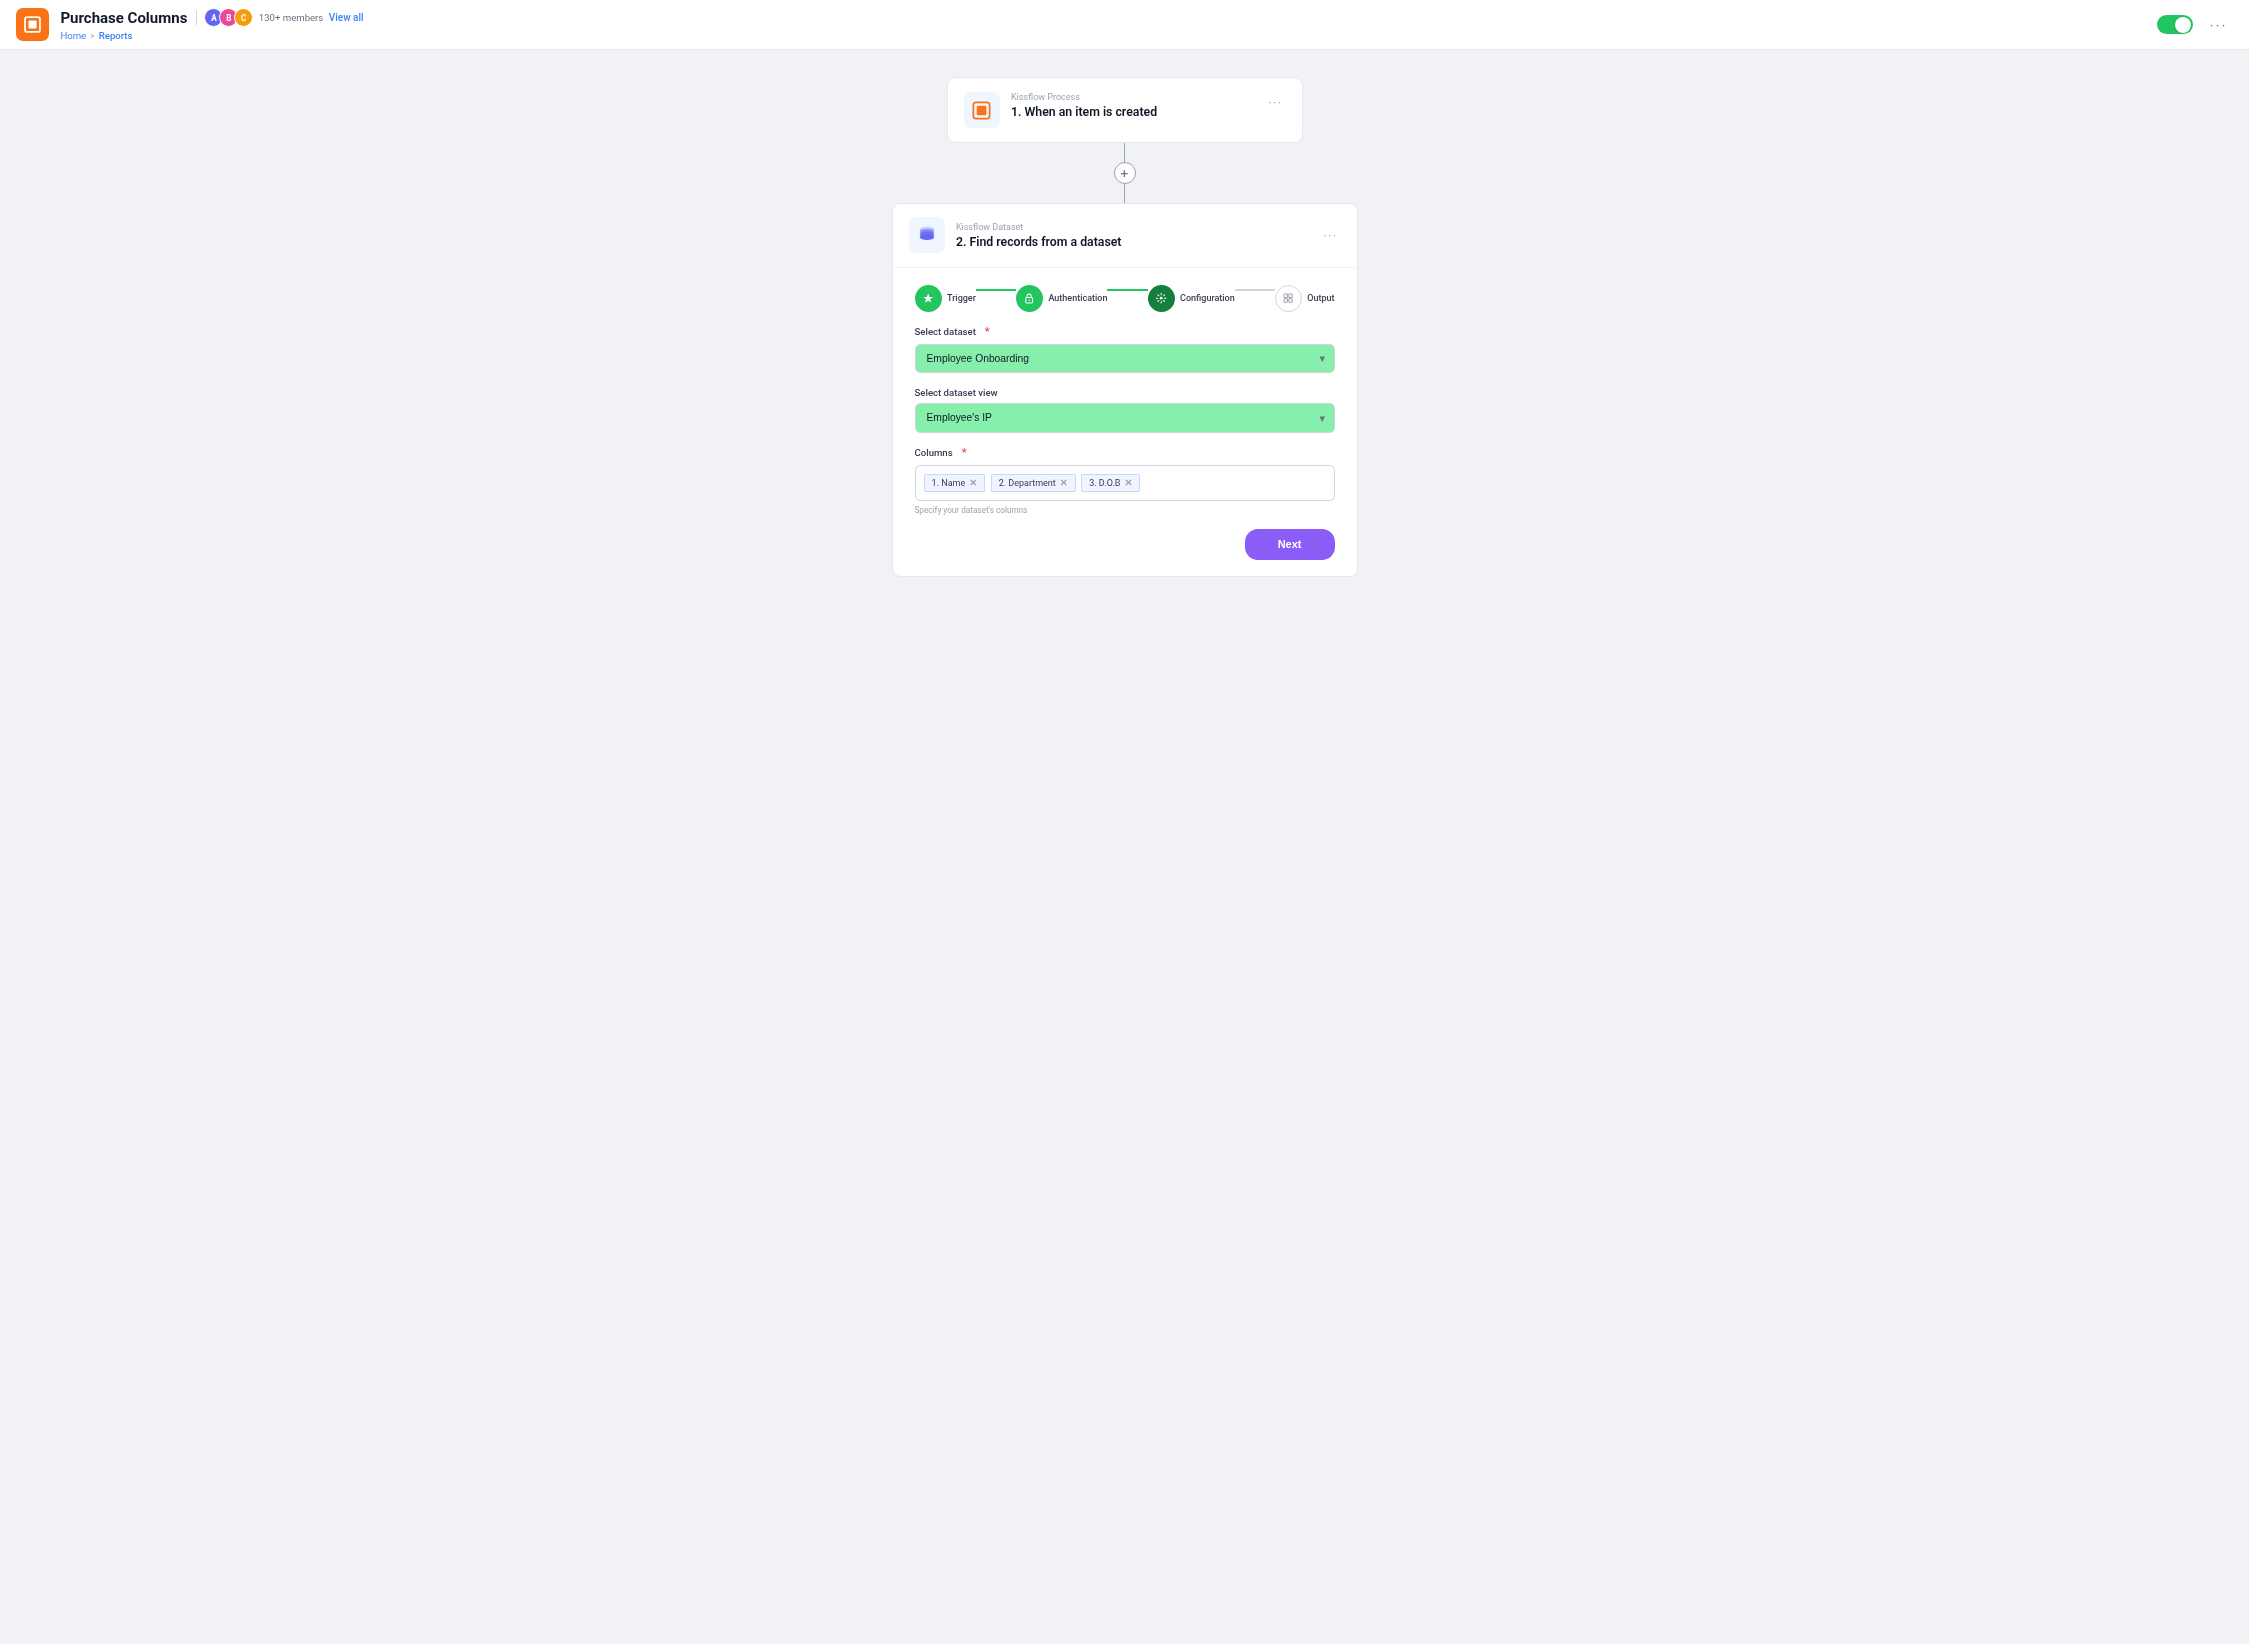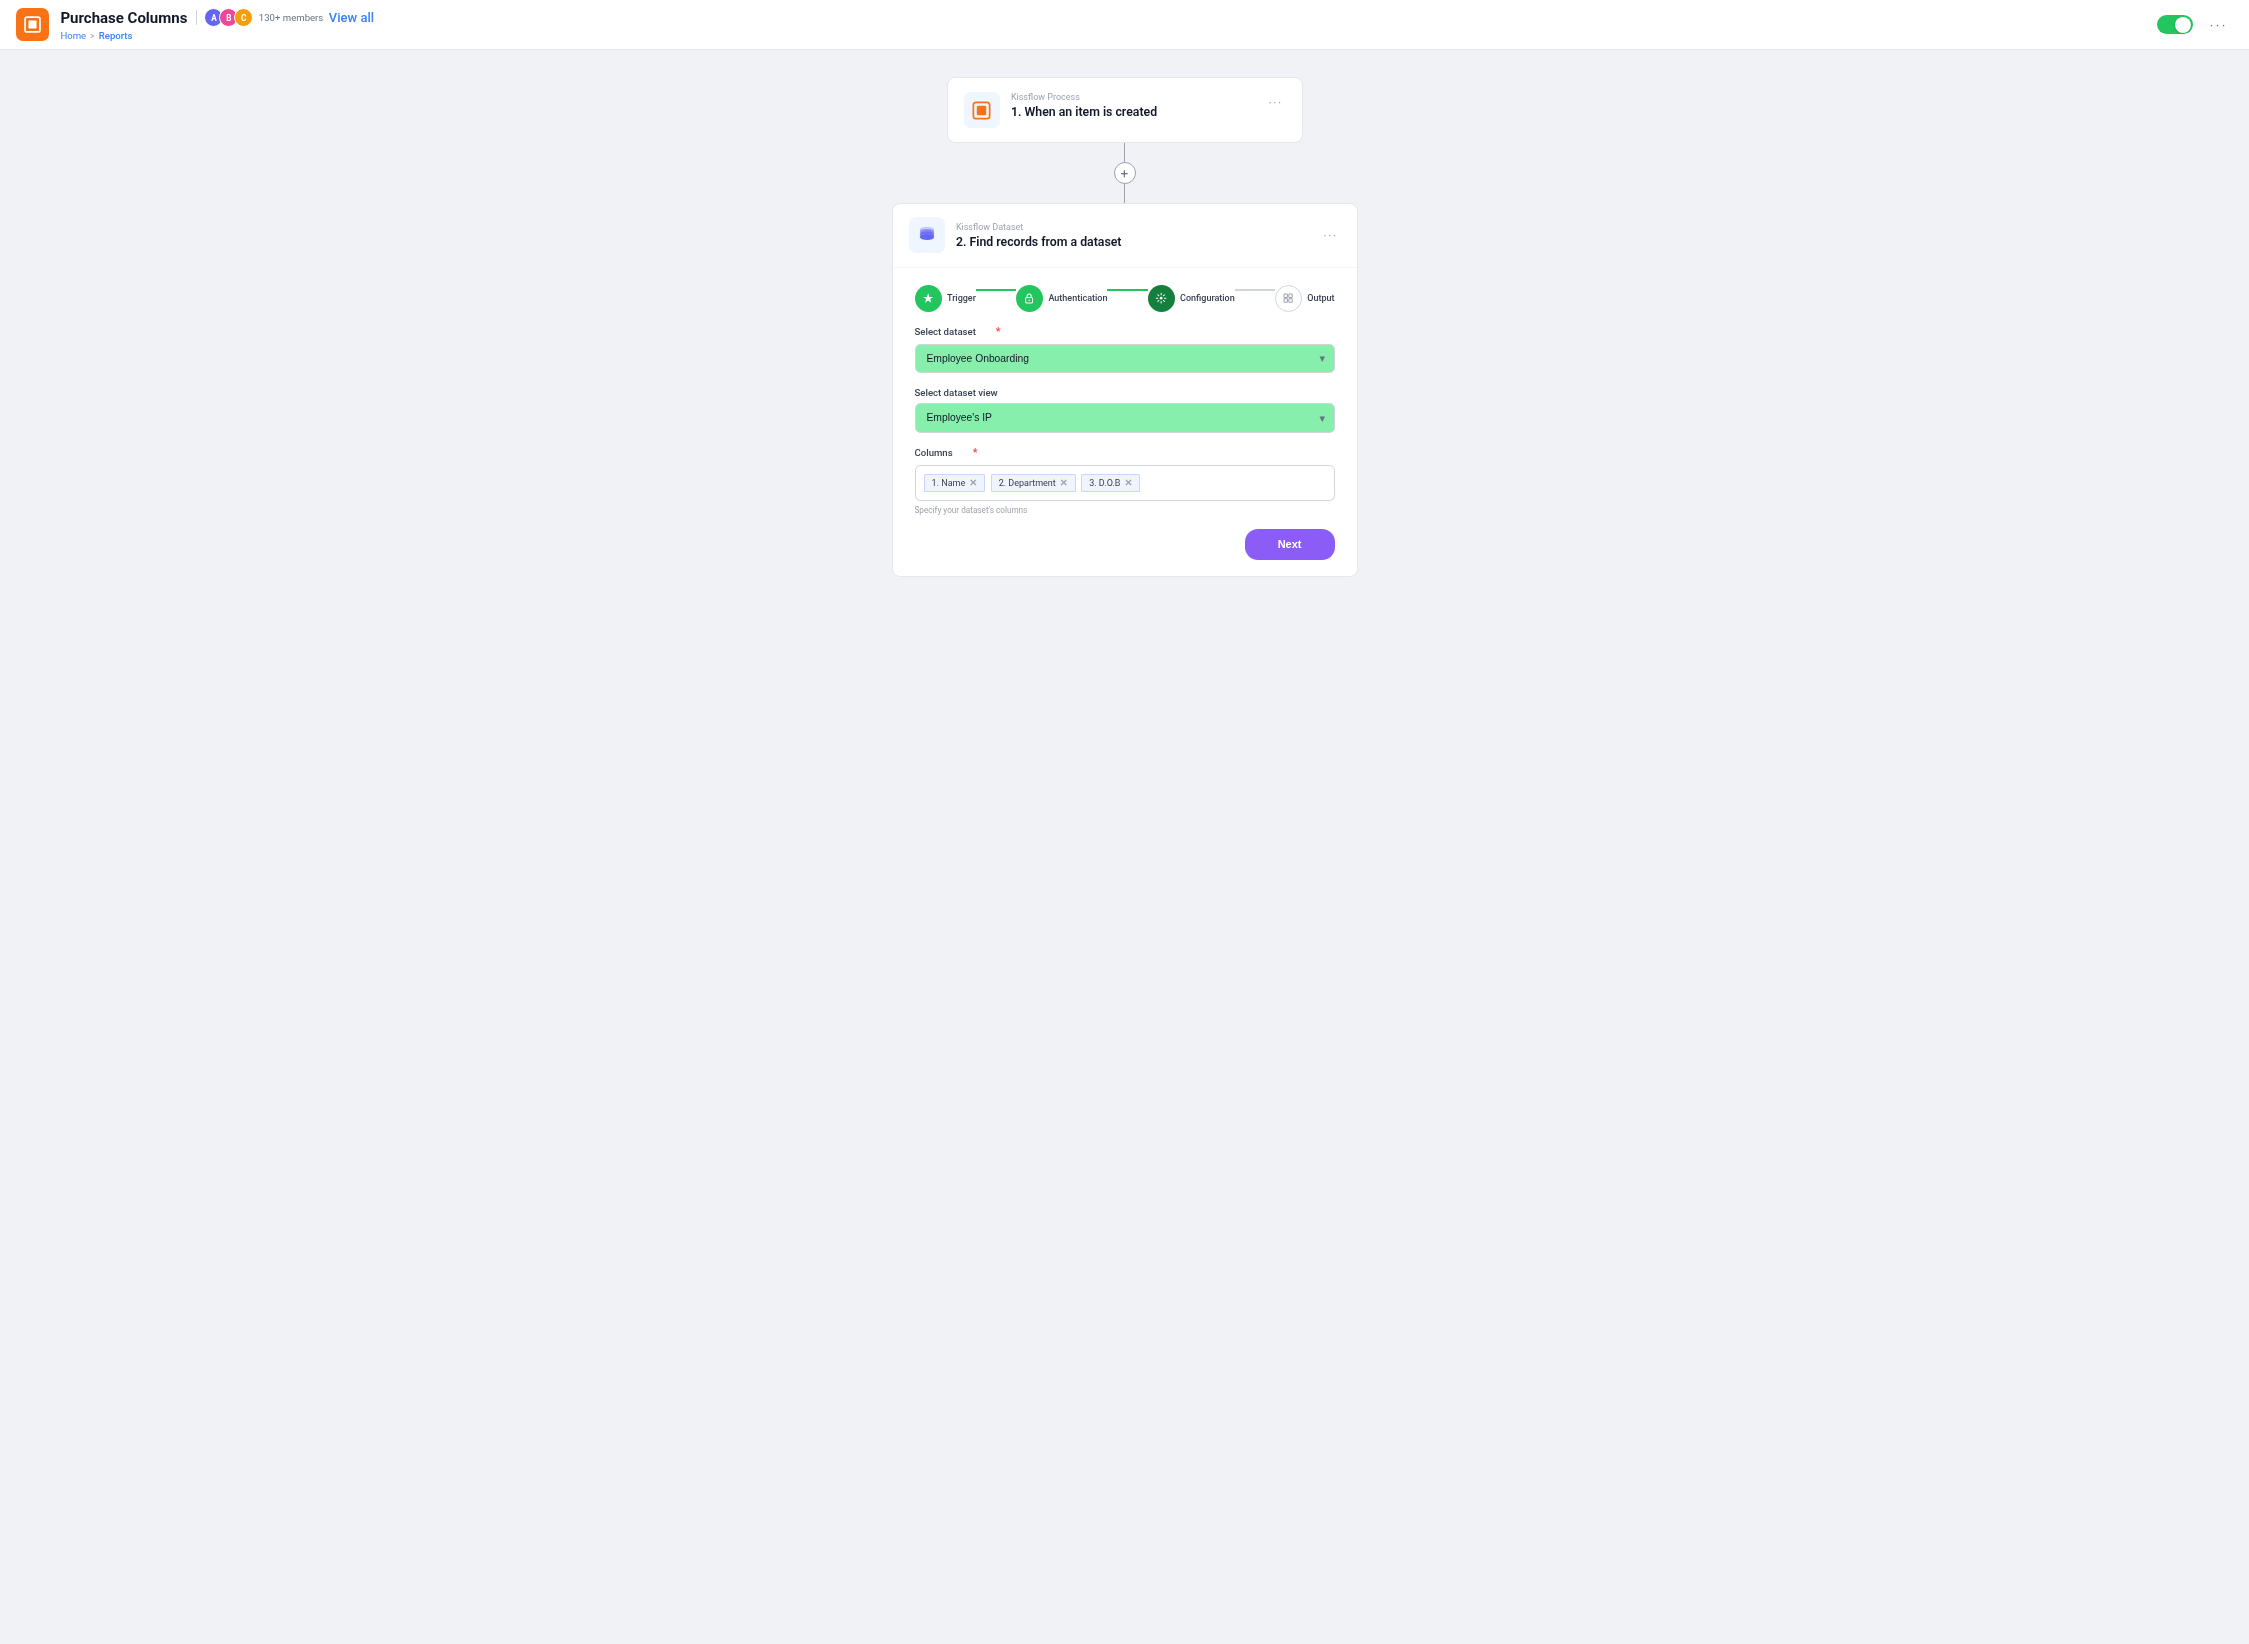--- a/index.html
+++ b/index.html
@@ -72,21 +72,21 @@
     }
     .avatar:first-child { margin-left: 0; }
     .avatar-1 { background: #6366f1; }
     .avatar-2 { background: #ec4899; }
     .avatar-3 { background: #f59e0b; }
     .members-count {
       font-size: 9.6px;
       color: #6b7280;
     }
     .view-all-link {
-      font-size: 13px;
+      font-size: 10px;
       color: #3b82f6;
       text-decoration: none;
       font-weight: 500;
     }
     .breadcrumb {
       display: flex;
       align-items: center;
       gap: 4.1px;
       font-size: 9.6px;
     }
@@ -323,21 +323,21 @@
     .form-group {
       margin-bottom: 13.7px;
     }
     .form-label {
       font-size: 9.6px;
       color: #374151;
       font-weight: 500;
       margin-bottom: 5.5px;
       display: flex;
       align-items: center;
-      gap: 20px;
+      gap: 9px;
     }
     .required-dot {
       color: #ef4444;
       font-size: 11px;
     }
     .select-wrapper {
       position: relative;
     }
     .select-wrapper select {
       width: 100%;

